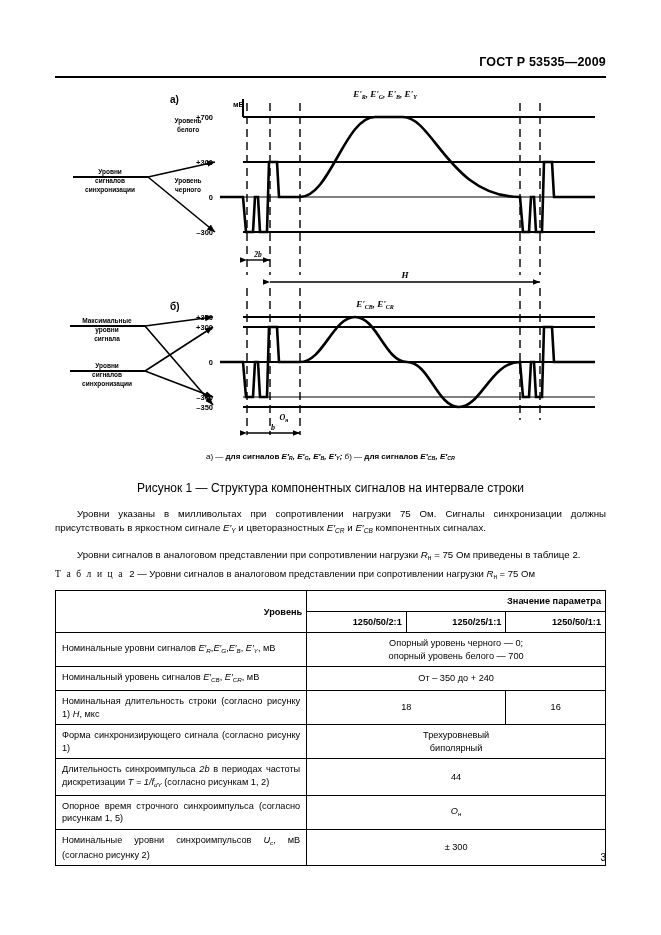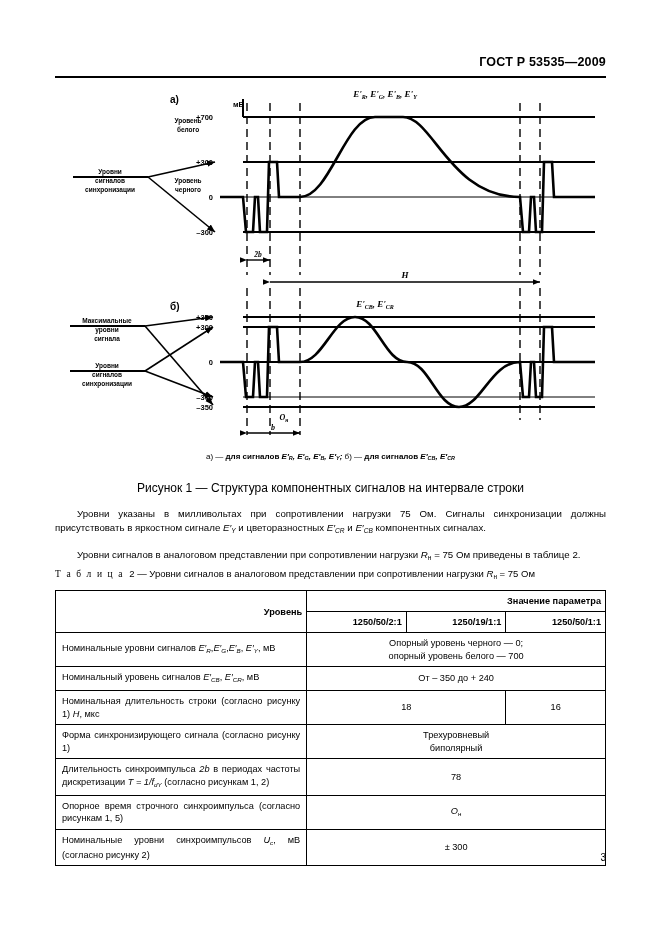--- a/index.html
+++ b/index.html
@@ -195,21 +195,21 @@
   </div>
 
   <table class="tbl">
     <tbody>
       <tr class="hrow">
         <td rowspan="2" class="outer" style="width:262px;">Уровень</td>
         <td colspan="3" class="outerR">Значение параметра</td>
       </tr>
       <tr class="hrow thick-bot">
         <td style="width:96px;margin-top:13px;">1250/50/2:1</td>
-        <td style="width:96px;">1250/19/1:1</td>
+        <td style="width:96px;">1250/25/1:1</td>
         <td style="width:96px;" class="outerR">1250/50/1:1</td>
       </tr>
 
       <tr>
         <td class="param outer">
           Номинальные уровни сигналов <i>E′<sub>R</sub></i>,<i>E′<sub>G</sub></i>,<i>E′<sub>B</sub></i>, <i>E′<sub>Y</sub></i>, мВ
         </td>
         <td class="val outerR" colspan="3">
           Опорный уровень черного — 0;<br>опорный уровень белого — 700
         </td>
@@ -236,21 +236,21 @@
         </td>
         <td class="val outerR" colspan="3">
           Трехуровневый<br>биполярный
         </td>
       </tr>
 
       <tr>
         <td class="param outer">
           Длительность синхроимпульса <i>2b</i> в периодах частоты дискретизации <i>T = 1/f<sub>dY</sub></i> (согласно рисункам 1, 2)
         </td>
-        <td class="val outerR" colspan="3">78</td>
+        <td class="val outerR" colspan="3">44</td>
       </tr>
 
       <tr>
         <td class="param outer">
           Опорное время строчного синхроимпульса (согласно рисункам 1, 5)
         </td>
         <td class="val outerR" colspan="3">
           <i>O</i><sub>н</sub>
         </td>
       </tr>

